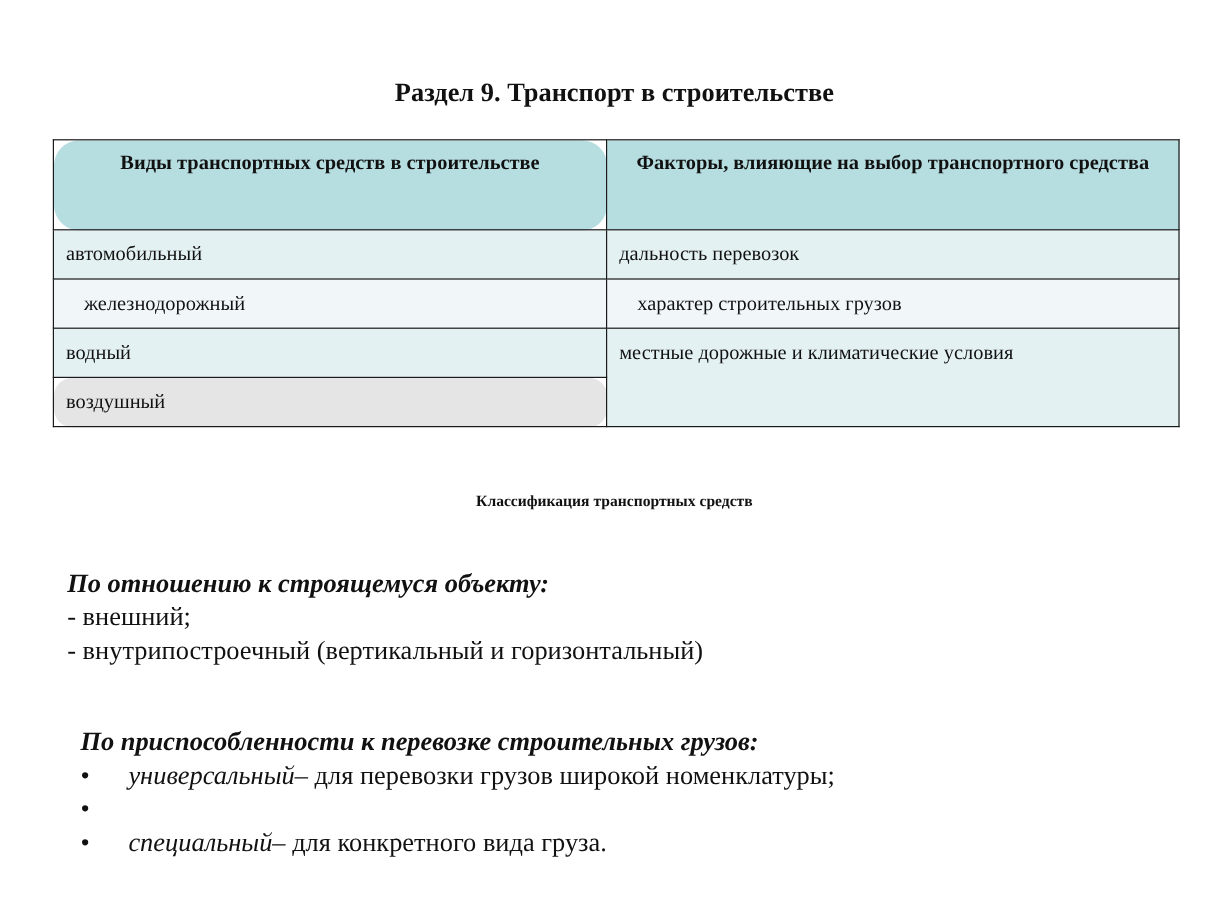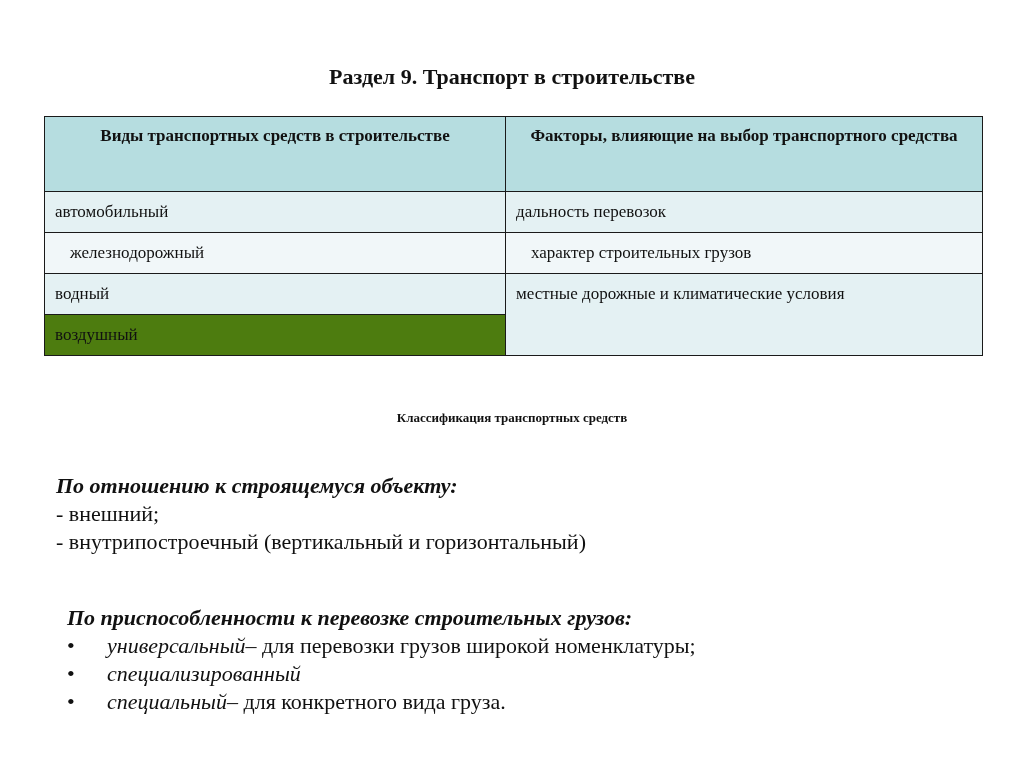--- a/index.html
+++ b/index.html
@@ -33,23 +33,23 @@
       height: 64px;
       line-height: 26px;
       padding-top: 6px;
       padding-bottom: 4px;
       font-size: 17px;
     }
     table.main td { height: 40px; line-height: 40px; }
     table.main tr.r0 td { background: #e4f1f3; }
     table.main tr.r1 td { background: #f1f7f9; padding-left: 25px; }
     table.main tr.r2 td { background: #e4f1f3; }
-    table.main tr.r3 td { background: #4d7c0f; }
+    table.main tr.r3 td { background: #e5e5e5; border-radius: 15px; }
     table.main td.merged { background: #e4f1f3 !important; }
-    .col0 { width: 440px; }
+    .col0 { width: 440px; border-radius: 21px; }
 
     .subtitle {
       position: absolute; left: 0; top: 410px; width: 1024px;
       text-align: center; font-size: 13px; font-weight: bold;
     }
     .section {
       position: absolute; left: 56px;
       font-size: 22px; line-height: 28px;
     }
     .section .heading { font-style: italic; font-weight: bold; }
@@ -99,20 +99,19 @@
 
 <div class="section" style="top: 604px; margin-left: 11px;">
   <div class="heading">По приспособленности к перевозке строительных грузов:</div>
   <div class="bullet-row">
     <span class="dot">•</span>
     <span class="term">универсальный</span>
     <span> – для перевозки грузов широкой номенклатуры;</span>
   </div>
   <div class="bullet-row">
     <span class="dot">•</span>
-    <span class="term">специализированный</span>
   </div>
   <div class="bullet-row">
     <span class="dot">•</span>
     <span class="term">специальный</span>
     <span> – для конкретного вида груза.</span>
   </div>
 </div>
 
 </body></html>

